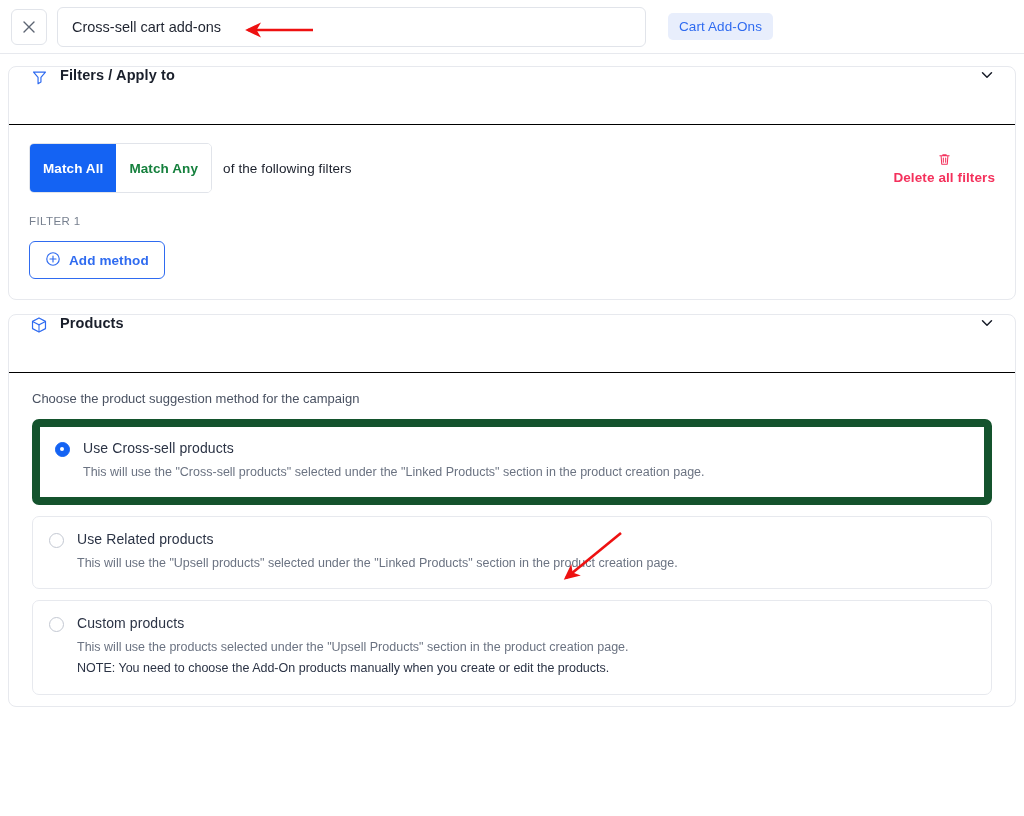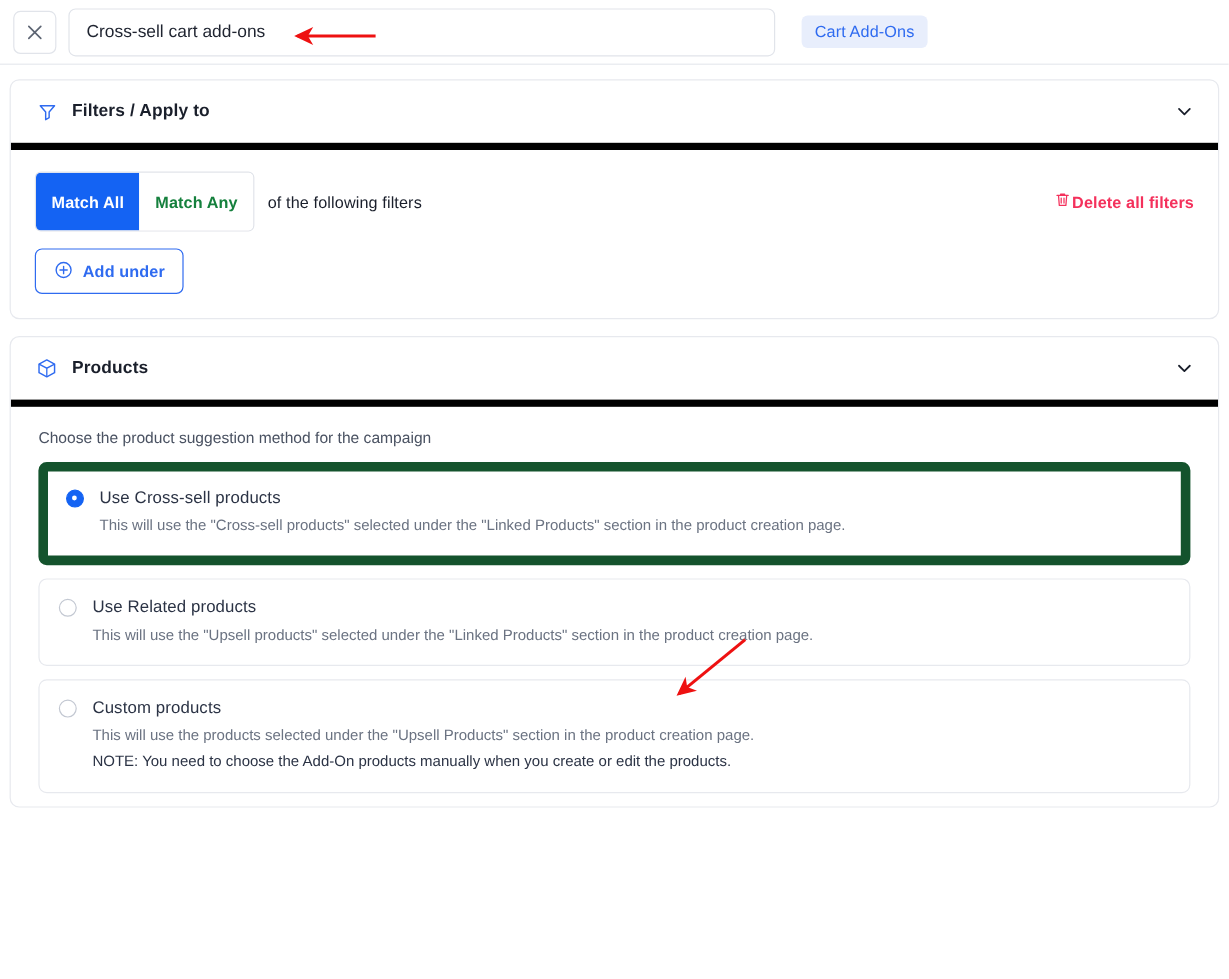--- a/index.html
+++ b/index.html
@@ -65,23 +65,22 @@
   .card {
     border: 1px solid #e7e9ee;
     border-radius: 8px;
     background: #fff;
     margin-bottom: 14px;
     overflow: hidden;
   }
   .card-head {
     height: 58px;
     display: flex;
-    align-items: center;
     padding: 0 20px;
-    border-bottom: 6px solid #000000;
+    border-bottom: 1px solid #000000;
     cursor: pointer;
   }
   .card-head .ico { width: 20px; height: 20px; margin-right: 11px; display:flex; align-items:center; justify-content:center;}
   .card-head .ttl {
     font-size: 14.5px;
     font-weight: bold;
     color: #1a1f2b;
     letter-spacing: .1px;
   }
   .chev {
@@ -124,20 +123,21 @@
   .del-all {
     margin-left: auto;
     display: flex;
     align-items: center;
     gap: 0;
     color: #f4315c;
     font-size: 13.5px;
     font-weight: bold;
     cursor: pointer;
     letter-spacing: .1px;
+    flex-direction: column;
   }
   .filter-label {
     margin-top: 22px;
     font-size: 11.5px;
     color: #77808f;
     letter-spacing: .4px;
   }
   .filter-row {
     margin-top: 10px;
     display: flex;
@@ -288,30 +288,31 @@
         <div class="del-all">
           <span>
             <svg width="15" height="15" viewBox="0 0 18 18" aria-hidden="true">
               <path d="M3.4 4.6 h11.2 M7 4.6 V3.2 h4 v1.4 M4.9 4.6 l.8 10 h6.6 l.8-10 M7.6 7.2 v5 M10.4 7.2 v5" fill="none" stroke="#f4315c" stroke-width="1.25" stroke-linecap="round" stroke-linejoin="round"></path>
             </svg>
           </span>
           <span>Delete all filters</span>
         </div>
       </div>
 
+      <div class="filter-label">FILTER 1</div>
 
 
       <div class="add-filter">
         <span>
           <svg width="16" height="16" viewBox="0 0 18 18" aria-hidden="true">
             <circle cx="9" cy="9" r="7" fill="none" stroke="#2f6bf0" stroke-width="1.3"></circle>
             <path d="M9 5.6 v6.8 M5.6 9 h6.8" stroke="#2f6bf0" stroke-width="1.3" stroke-linecap="round"></path>
           </svg>
         </span>
-        <span>Add under</span>
+        <span>Add method</span>
       </div>
     </div>
   </div>
 
   <div class="card">
     <div class="card-head">
       <span class="ico">
         <svg width="18" height="18" viewBox="0 0 20 20" aria-hidden="true">
           <path d="M10 2.2 L17.2 6 V14 L10 17.8 L2.8 14 V6 Z" fill="none" stroke="#2f6bf0" stroke-width="1.35" stroke-linejoin="round"></path>
           <path d="M2.8 6 L10 9.8 L17.2 6" fill="none" stroke="#2f6bf0" stroke-width="1.2"></path>

